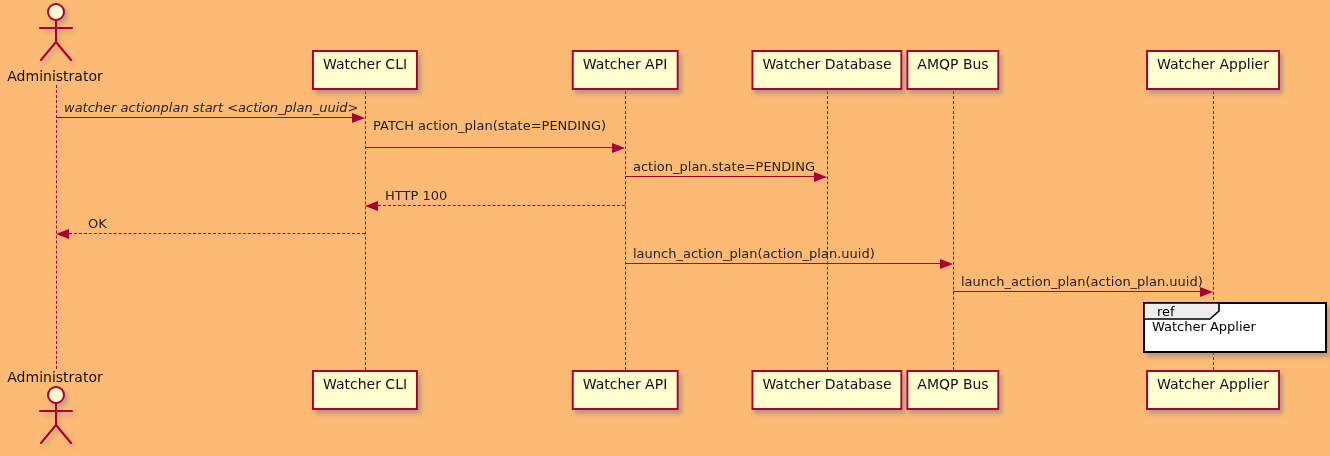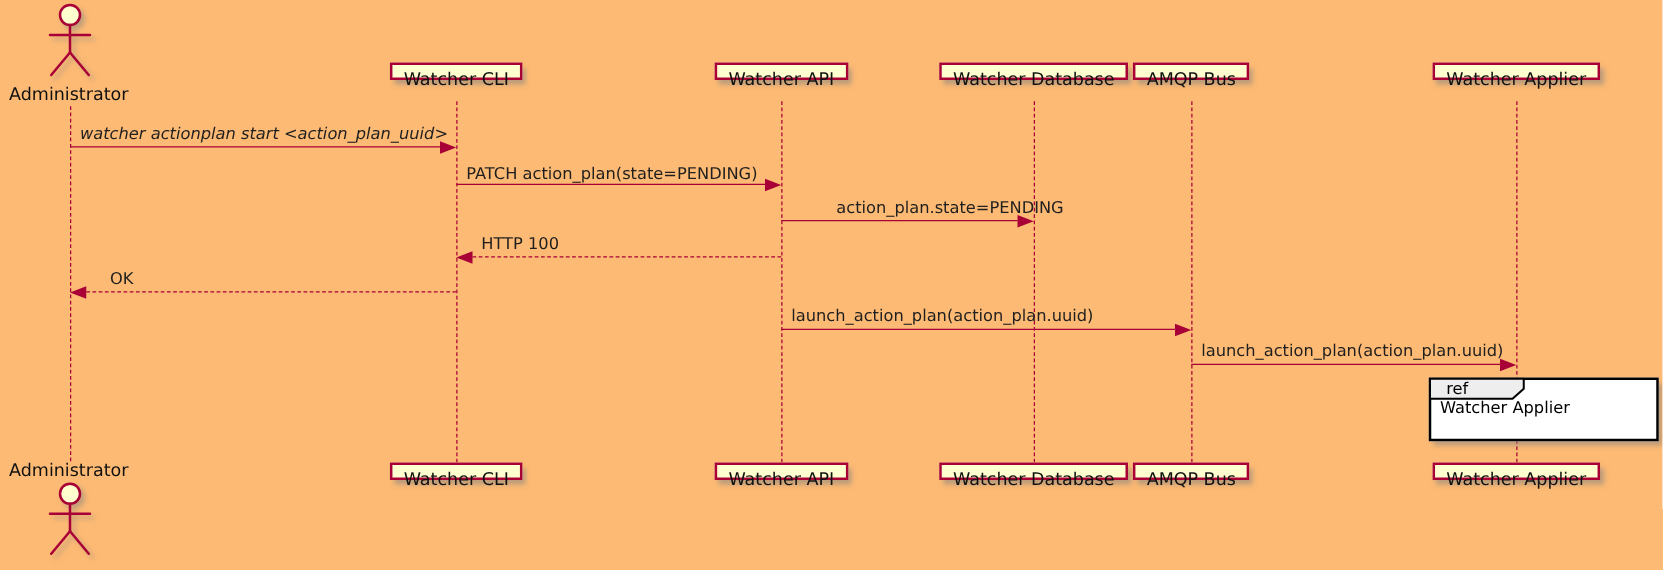--- a/index.html
+++ b/index.html
@@ -3,21 +3,21 @@
 <meta charset="utf-8">
 <style>
   html,body{margin:0;padding:0;background:#ffffff;}
   .diagram{
     position:relative;width:1330px;height:456px;background:#fdba74;
     font-family:"DejaVu Sans","Liberation Sans",sans-serif;overflow:hidden;
     --accent:#A80036;--fill:#FEFECE;
   }
   .lifeline{position:absolute;width:0;border-left:1px dashed var(--accent);z-index:1;}
   .pbox{
-    position:absolute;transform:translateX(-50%);box-sizing:border-box;height:14px;
+    position:absolute;transform:translateX(-50%);box-sizing:border-box;height:40px;
     background:var(--fill);border:2px solid var(--accent);
     padding:4px 9px 0 9px;font-size:14px;color:#111;white-space:nowrap;z-index:2;
     box-shadow:3px 4px 4px rgba(130,130,130,.55);text-align:center;
   }
   .msg-label{position:absolute;font-size:13px;color:#1f1f1f;white-space:nowrap;z-index:3;}
   .msg-line{position:absolute;height:0;border-top-width:1.5px;border-top-color:var(--accent);z-index:3;}
   .arrow{position:absolute;width:0;height:0;z-index:3;}
   .arrow.r{border-top:5px solid transparent;border-bottom:5px solid transparent;border-left:13px solid var(--accent);}
   .arrow.l{border-top:5px solid transparent;border-bottom:5px solid transparent;border-right:13px solid var(--accent);}
   .actor-label{position:absolute;transform:translateX(-50%);font-size:14px;color:#111;white-space:nowrap;z-index:2;}
@@ -74,24 +74,24 @@
       <div class="pbox" style="left: 953px; top: 370px;"><span>AMQP Bus</span></div>
       <div class="pbox" style="left: 1213px; top: 50px;"><span>Watcher Applier</span></div>
       <div class="pbox" style="left: 1213px; top: 370px;"><span>Watcher Applier</span></div>
     </div>
   <div id="msgs">
       <div class="msg-line" style="left: 56px; width: 296px; top: 117px; border-top-style: solid;"></div>
       <div class="arrow r" style="left: 352px; top: 113px;"></div>
       <div class="msg-label" style="left: 64px; top: 100px; font-style: italic;">watcher actionplan start &lt;action_plan_uuid&gt;</div>
       <div class="msg-line" style="left: 365px; width: 247px; top: 147px; border-top-style: solid;"></div>
       <div class="arrow r" style="left: 612px; top: 143px;"></div>
-      <div class="msg-label" style="left: 373px; top: 132px;">PATCH action_plan(state=PENDING)</div>
+      <div class="msg-label" style="left: 373px; top: 118px;">PATCH action_plan(state=PENDING)</div>
       <div class="msg-line" style="left: 625px; width: 189px; top: 176px; border-top-style: solid;"></div>
       <div class="arrow r" style="left: 814px; top: 172px;"></div>
-      <div class="msg-label" style="left: 633px; top: 159px; margin-left: 36px;">action_plan.state=PENDING</div>
+      <div class="msg-label" style="left: 633px; top: 159px;">action_plan.state=PENDING</div>
       <div class="msg-line" style="left: 378px; width: 247px; top: 205px; border-top-style: dashed;"></div>
       <div class="arrow l" style="left: 365px; top: 201px;"></div>
       <div class="msg-label" style="left: 385px; top: 188px;">HTTP 100</div>
       <div class="msg-line" style="left: 69px; width: 296px; top: 233px; border-top-style: dashed;"></div>
       <div class="arrow l" style="left: 56px; top: 229px;"></div>
       <div class="msg-label" style="left: 88px; top: 216px;">OK</div>
       <div class="msg-line" style="left: 625px; width: 315px; top: 263px; border-top-style: solid;"></div>
       <div class="arrow r" style="left: 940px; top: 259px;"></div>
       <div class="msg-label" style="left: 633px; top: 246px;">launch_action_plan(action_plan.uuid)</div>
       <div class="msg-line" style="left: 953px; width: 247px; top: 291px; border-top-style: solid;"></div>

